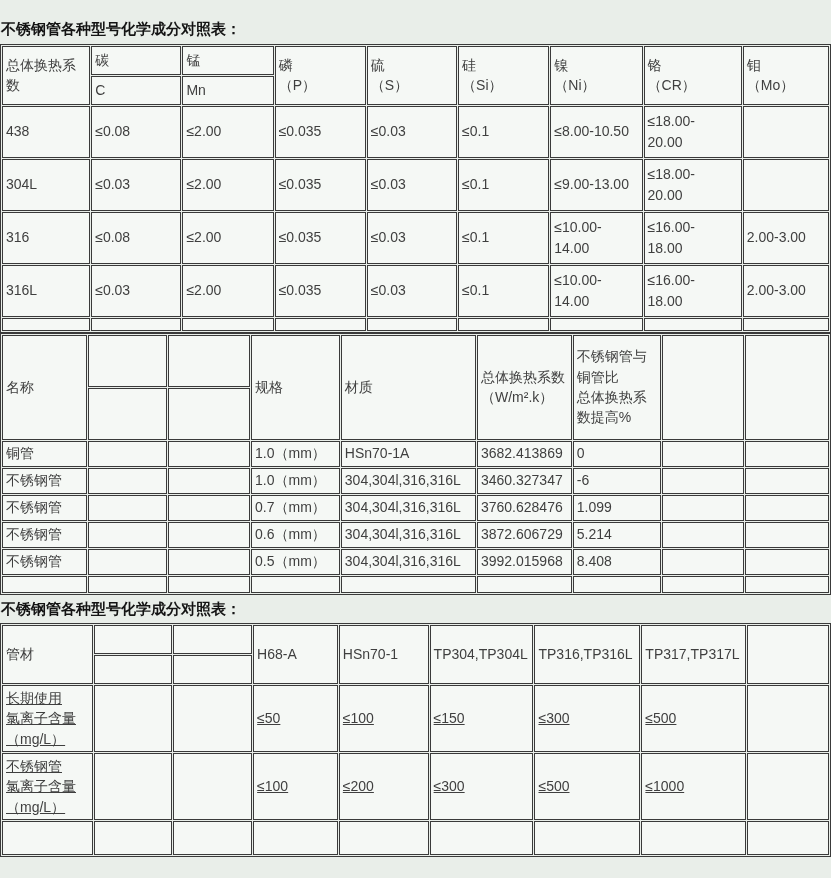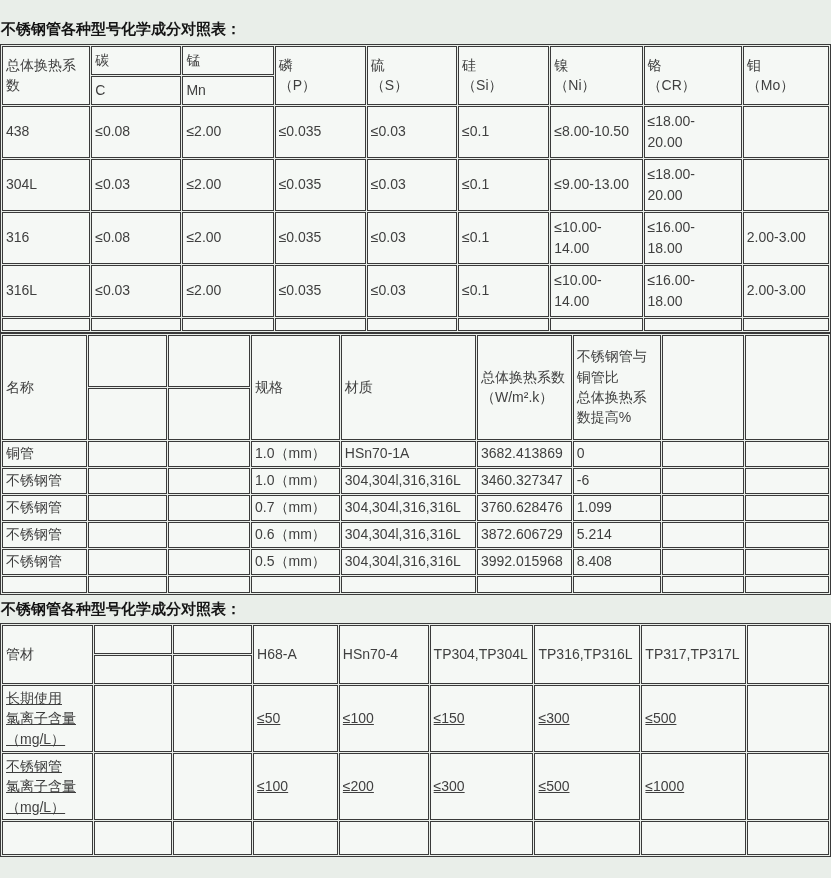--- a/index.html
+++ b/index.html
@@ -272,21 +272,21 @@
       <col style="width:105px">
         <col style="width:104px">
         <col style="width:81px">
     </colgroup>
     <tbody>
       <tr class="h29">
         <td rowspan="2">管材</td>
         <td></td>
         <td></td>
         <td rowspan="2">H68-A</td>
-        <td rowspan="2">HSn70-4</td>
+        <td rowspan="2">HSn70-1</td>
         <td rowspan="2">TP304,TP304L</td>
         <td rowspan="2">TP316,TP316L</td>
         <td rowspan="2">TP317,TP317L</td>
         <td rowspan="2"></td>
       </tr>
       <tr class="h29">
         <td></td>
         <td></td>
       </tr>
 

